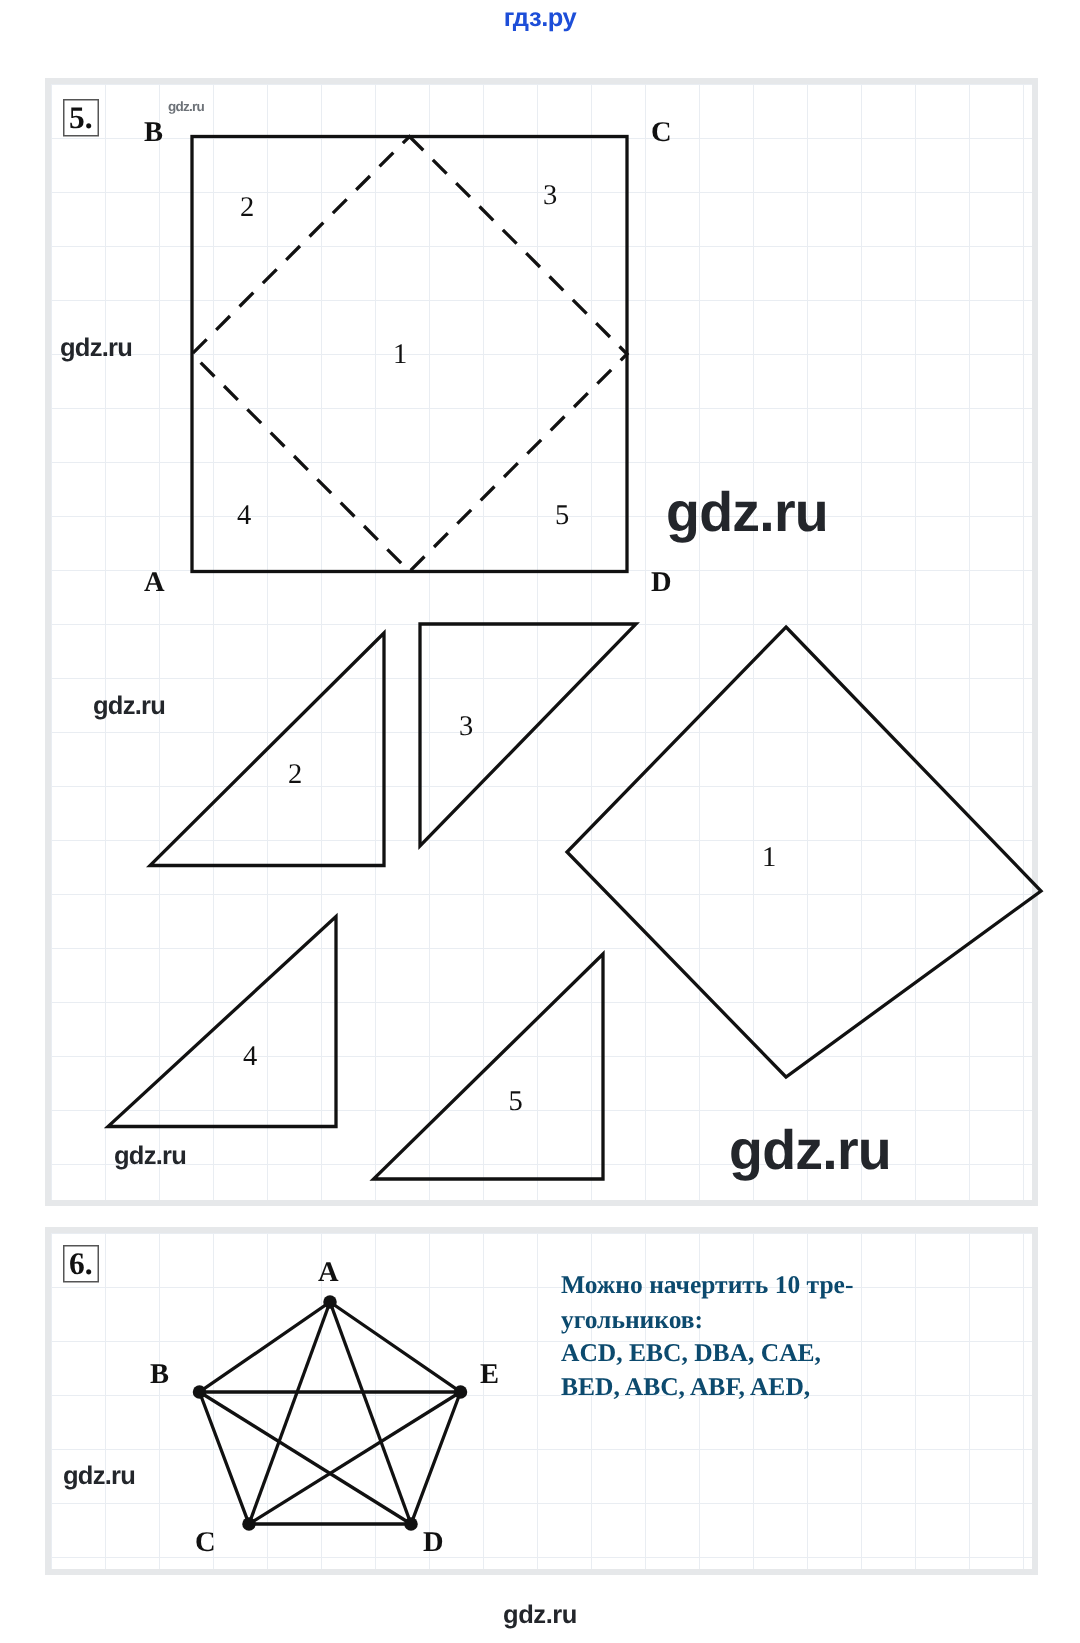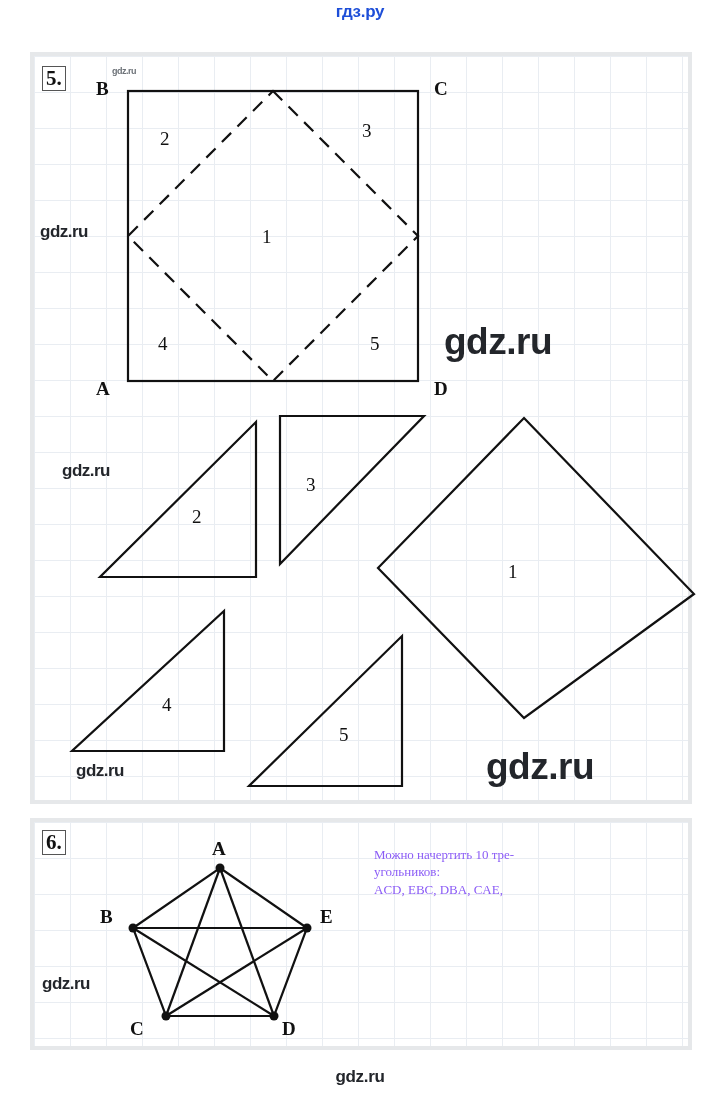--- a/index.html
+++ b/index.html
@@ -73,23 +73,23 @@
     color:#23262b;
     white-space:nowrap;
     letter-spacing:-0.5px;
   }
   .wm-sm{font-size:17px;}
   .wm-tiny{font-size:9px;color:#6d7278;}
   .wm-big{font-size:37px;}
   .answer{
     position:absolute;
     font-family:"Liberation Serif", serif;
-    font-size:13px;
-    font-weight:normal;
-    color:#8b5cf6;
+    font-size:17px;
+    font-weight:bold;
+    color:#0c4a6e;
     line-height:1.33;
     width:290px;
   }
 </style>
 </head>
 <body>
 
 <div class="top-logo">гдз.ру</div>
 
 <div class="panel" id="panel5">
@@ -172,16 +172,17 @@
   <div class="lbl lbl-b" style="left:286px;top:84px;">E</div>
   <div class="lbl lbl-b" style="left:96px;top:196px;">C</div>
   <div class="lbl lbl-b" style="left:248px;top:196px;">D</div>
 
   <div class="wm wm-sm" style="left:8px;top:152px;">gdz.ru</div>
 
   <div class="answer" style="left:340px;top:24px;">
     <div>Можно начертить 10 тре-</div>
     <div>угольников:</div>
     <div>ACD, EBC, DBA, CAE,</div>
+    <div>BED, ABC, ABF, AED,</div>
   </div>
 </div>
 
 <div class="bottom-logo">gdz.ru</div>
 
 </body></html>

